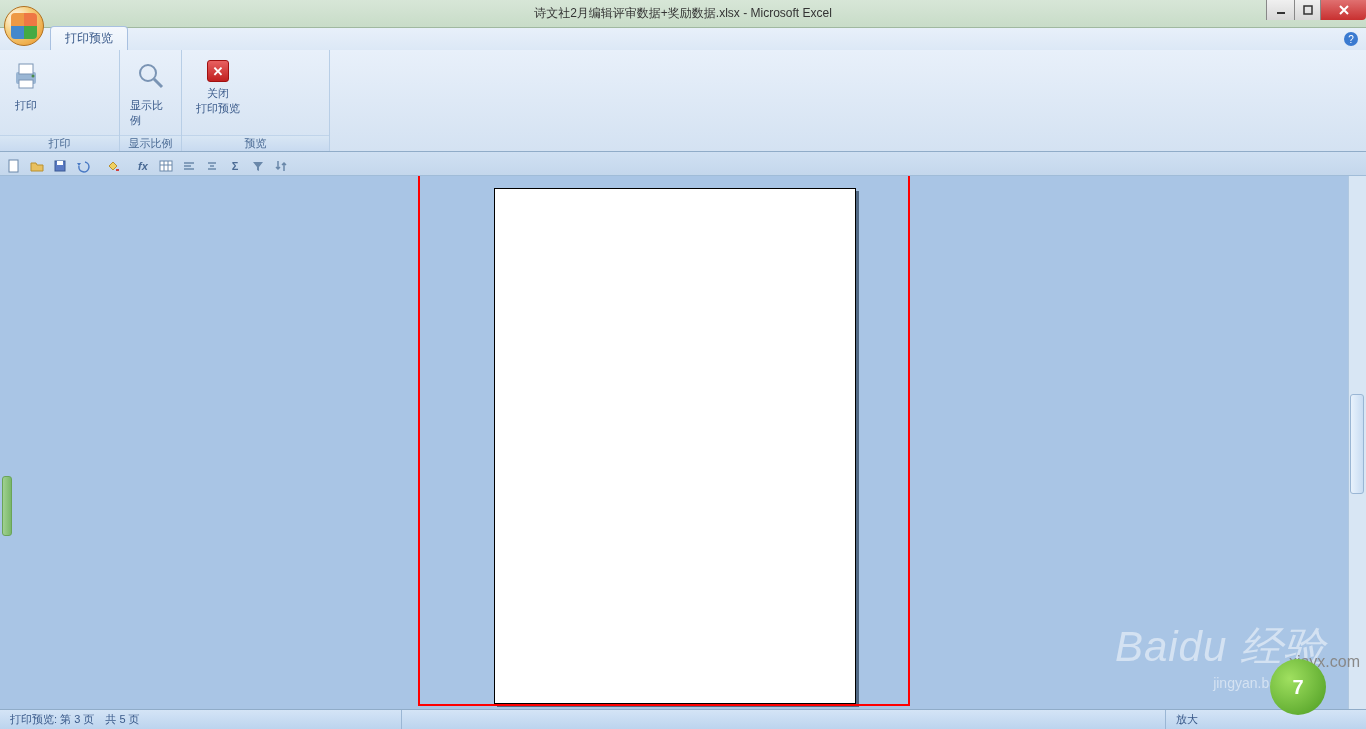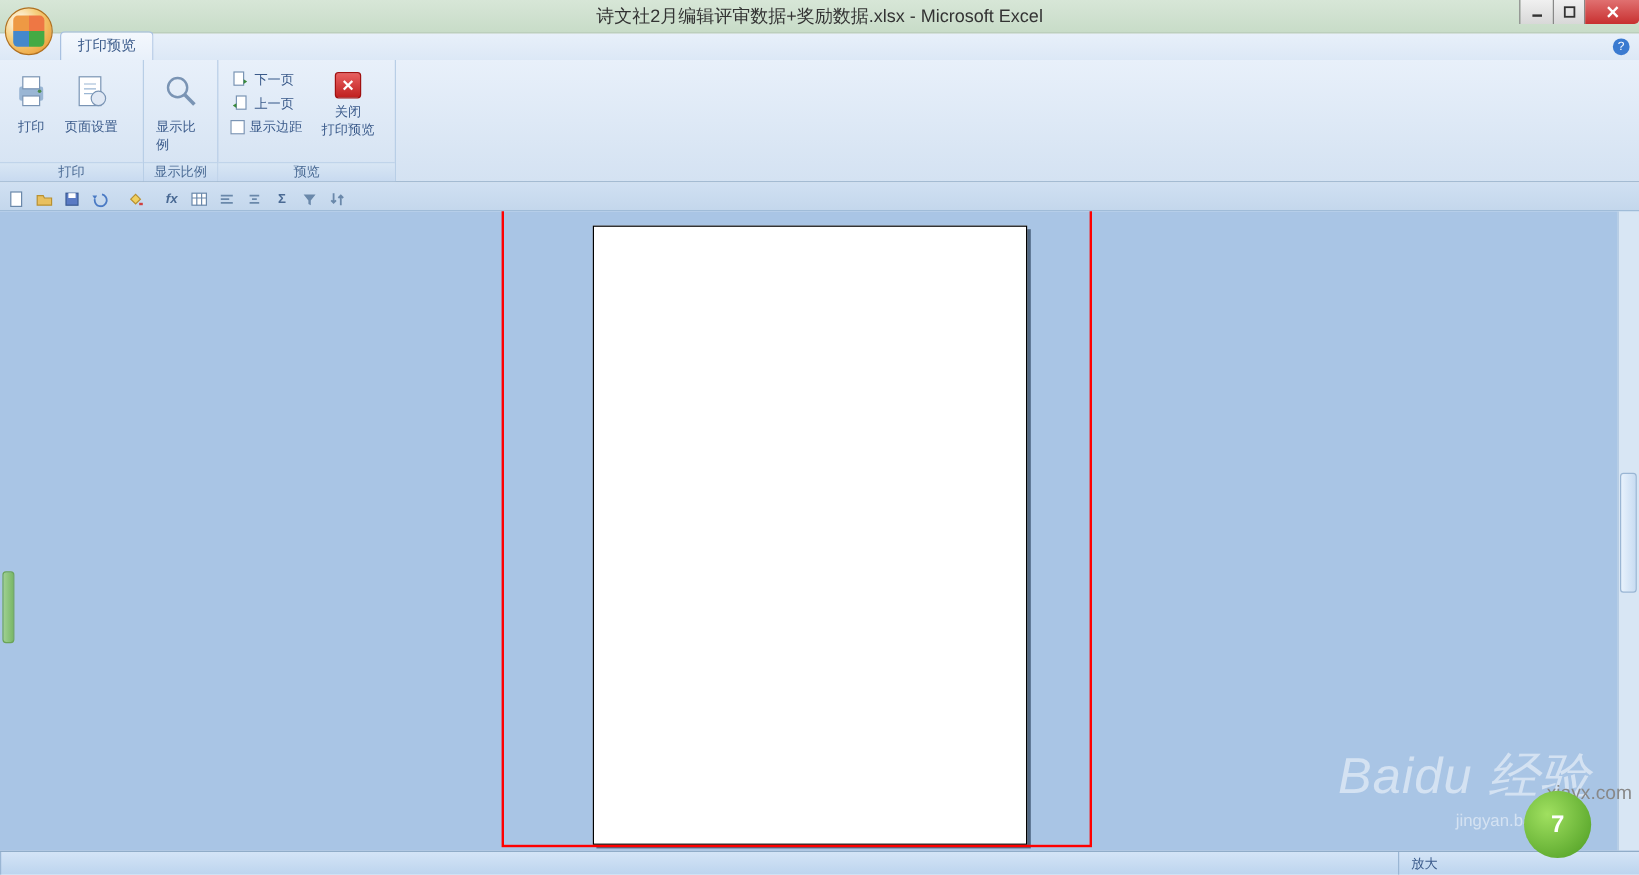--- a/index.html
+++ b/index.html
@@ -1,20 +1,20 @@
 <!DOCTYPE html>
 <html><head>
 <meta charset="utf-8">
 <style>
 * { margin: 0; padding: 0; box-sizing: border-box; font-family: "Microsoft YaHei", "SimSun", sans-serif; }
 body { width: 1366px; height: 729px; overflow: hidden; background: #fff; position: relative; }
 
 
 .titlebar { height: 28px; background: linear-gradient(#d7e6d7, #c8dcc8); display: flex; align-items: center; position: relative; border-bottom: 1px solid #a0b8a0; }
-.titlebar-text { position: absolute; left: 50%; transform: translateX(-50%); font-size: 15px; color: #333; }
+.titlebar-text { position: absolute; left: 50%; transform: translateX(-50%); font-size: 12px; color: #333; }
 .win-controls { position: absolute; right: 0; top: 0; display: flex; height: 20px; }
 .win-btn { width: 30px; height: 20px; display: flex; align-items: center; justify-content: center; font-size: 12px; border-left: 1px solid #888; background: linear-gradient(#f0f0f0, #d8d8d8); }
 .win-btn.min { width: 28px; }
 .win-btn.max { width: 26px; }
 .win-btn.close { width: 46px; background: linear-gradient(#e07070, #c83030); color: #fff; border-radius: 0 0 4px 0; }
 .win-btn svg { width: 12px; height: 12px; }
 
 
 .tabrow { height: 22px; background: linear-gradient(#e8f0fa, #dce8f6); position: relative; display: flex; align-items: flex-end; }
 .office-btn { position: absolute; left: 4px; top: -22px; width: 40px; height: 40px; border-radius: 50%; background: radial-gradient(circle at 30% 30%, #fff, #f6d080 40%, #e89020); border: 1px solid #b07020; z-index: 10; display: flex; align-items: center; justify-content: center; }
@@ -105,32 +105,20 @@
         <div class="icon-box">
           <svg width="32" height="32" viewBox="0 0 32 32">
               <rect x="6" y="12" width="20" height="12" rx="2" fill="#9ab6d4"></rect>
               <rect x="9" y="4" width="14" height="10" fill="#fff" stroke="#7a94b4"></rect>
               <rect x="9" y="20" width="14" height="8" fill="#fff" stroke="#7a94b4"></rect>
               <circle cx="23" cy="16" r="1.5" fill="#4a8a4a"></circle>
             </svg>
         </div>
         <span>打印</span>
       </div>
-      <div class="big-btn">
-        <div class="icon-box">
-          <svg width="32" height="32" viewBox="0 0 32 32">
-              <rect x="6" y="4" width="18" height="24" fill="#fff" stroke="#7a94b4"></rect>
-              <line x1="10" y1="10" x2="20" y2="10" stroke="#9ab6d4"></line>
-              <line x1="10" y1="14" x2="20" y2="14" stroke="#9ab6d4"></line>
-              <line x1="10" y1="18" x2="20" y2="18" stroke="#9ab6d4"></line>
-              <circle cx="22" cy="22" r="6" fill="#e0e8f4" stroke="#7a94b4"></circle>
-            </svg>
-        </div>
-        <span>页面设置</span>
-      </div>
     </div>
     <div class="ribbon-group-label">打印</div>
   </div>
 
   <div class="ribbon-group" style="width:62px">
     <div class="ribbon-group-body">
       <div class="big-btn">
         <div class="icon-box">
           <svg width="32" height="32" viewBox="0 0 32 32">
               <circle cx="13" cy="13" r="8" fill="none" stroke="#7a94b4" stroke-width="2"></circle>
@@ -138,44 +126,20 @@
             </svg>
         </div>
         <span>显示比例</span>
       </div>
     </div>
     <div class="ribbon-group-label">显示比例</div>
   </div>
 
   <div class="ribbon-group" style="width:148px">
     <div class="ribbon-group-body">
-      <div style="display:flex;flex-direction:column;padding:2px 2px;">
-        <div class="small-row">
-          <span class="mini-icon">
-            <svg width="16" height="16" viewBox="0 0 16 16">
-                <rect x="3" y="2" width="8" height="11" fill="#fff" stroke="#7a94b4"></rect>
-                <path d="M11 8 l3 2 l-3 2 z" fill="#3a8a3a"></path>
-              </svg>
-          </span>
-          <span>下一页</span>
-        </div>
-        <div class="small-row">
-          <span class="mini-icon">
-            <svg width="16" height="16" viewBox="0 0 16 16">
-                <rect x="5" y="2" width="8" height="11" fill="#fff" stroke="#7a94b4"></rect>
-                <path d="M5 8 l-3 2 l3 2 z" fill="#3a8a3a"></path>
-              </svg>
-          </span>
-          <span>上一页</span>
-        </div>
-        <div class="small-row">
-          <span class="check"></span>
-          <span>显示边距</span>
-        </div>
-      </div>
       <div class="big-btn" style="margin-left:4px">
         <div class="close-x">✕</div>
         <span>关闭</span>
         <span>打印预览</span>
       </div>
     </div>
     <div class="ribbon-group-label">预览</div>
   </div>
 
 </div>
@@ -251,20 +215,23 @@
 <div class="preview-area">
   <div class="page"></div>
   <div class="red-box"></div>
   <div class="vscroll-left"></div>
   <div class="vscroll-right">
     <div class="vscroll-thumb"></div>
   </div>
 </div>
 
 <div class="statusbar">
+  <div class="status-left">
+    <span>打印预览: 第 </span><span>3</span><span> 页　共 </span><span>5</span><span> 页</span>
+  </div>
   <div class="status-sep"></div>
   <div style="flex:2"></div>
   <div class="status-sep"></div>
   <div class="status-right">放大</div>
 </div>
 
 <div class="watermark1">
   <span>Baidu 经验</span>
   <span class="sub">jingyan.baidu.com</span>
 </div>

